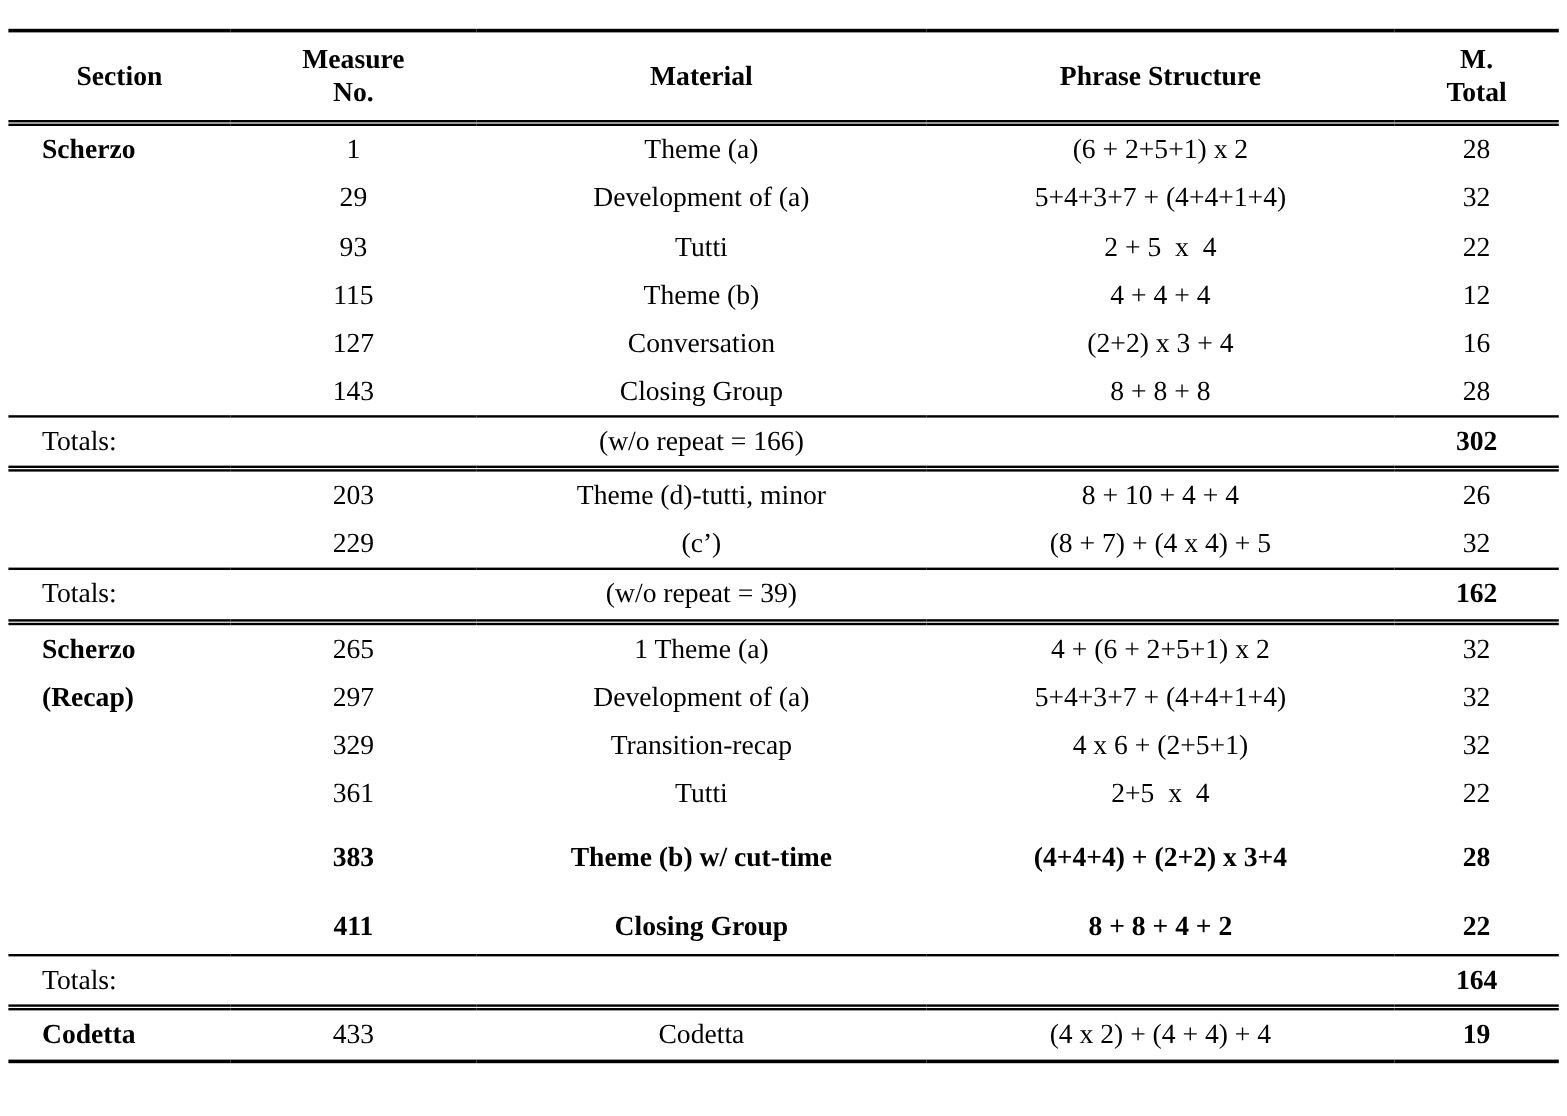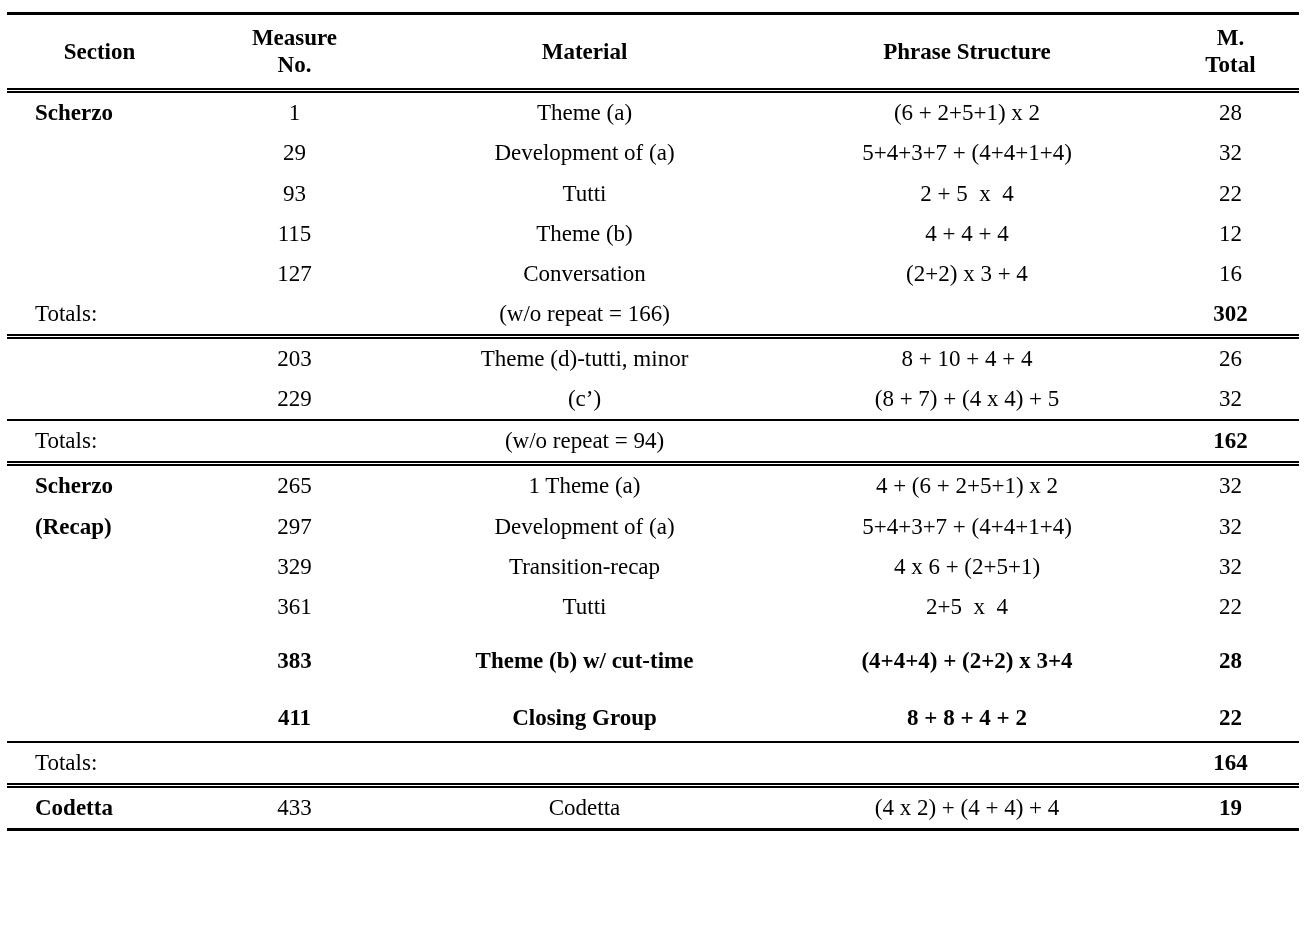--- a/index.html
+++ b/index.html
@@ -6,21 +6,21 @@
     margin: 0;
     padding: 0;
     background: #ffffff;
     color: #000000;
     font-family: "Liberation Serif", "DejaVu Serif", serif;
   }
   .page {
     width: 1306px;
     height: 930px;
     box-sizing: border-box;
-    padding: 12px 7px;
+    padding: 24px 7px;
     background: #ffffff;
   }
   table.analysis {
     width: 1292px;
     border-collapse: collapse;
     table-layout: fixed;
     border-top: 3px solid #000;
     border-bottom: 3px solid #000;
     font-size: 23px;
     line-height: 1.18;
@@ -95,20 +95,27 @@
         <td class="c-ctr">4 + 4 + 4</td>
         <td class="c-ctr">12</td>
       </tr>
       <tr>
         <td class="c-sec"></td>
         <td class="c-ctr">127</td>
         <td class="c-ctr">Conversation</td>
         <td class="c-ctr">(2+2) x 3 + 4</td>
         <td class="c-ctr">16</td>
       </tr>
+      <tr class="rb-thin">
+        <td class="c-sec"></td>
+        <td class="c-ctr">143</td>
+        <td class="c-ctr">Closing Group</td>
+        <td class="c-ctr">8 + 8 + 8</td>
+        <td class="c-ctr">28</td>
+      </tr>
       <tr class="rb-heavy">
         <td class="c-sec">Totals:</td>
         <td class="c-ctr"></td>
         <td class="c-ctr ital">(w/o repeat = 166)</td>
         <td class="c-ctr"></td>
         <td class="c-ctr bold">302</td>
       </tr>
       <tr>
         <td class="c-sec"></td>
         <td class="c-ctr">203</td>
@@ -119,21 +126,21 @@
       <tr class="rb-thin">
         <td class="c-sec"></td>
         <td class="c-ctr">229</td>
         <td class="c-ctr">(c’)</td>
         <td class="c-ctr">(8 + 7) + (4 x 4) + 5</td>
         <td class="c-ctr">32</td>
       </tr>
       <tr class="rb-heavy">
         <td class="c-sec">Totals:</td>
         <td class="c-ctr"></td>
-        <td class="c-ctr">(w/o repeat = 94)</td>
+        <td class="c-ctr">(w/o repeat = 39)</td>
         <td class="c-ctr"></td>
         <td class="c-ctr bold">162</td>
       </tr>
       <tr>
         <td class="c-sec bold">Scherzo</td>
         <td class="c-ctr">265</td>
         <td class="c-ctr">1 Theme (a)</td>
         <td class="c-ctr">4 + (6 + 2+5+1) x 2</td>
         <td class="c-ctr">32</td>
       </tr>

